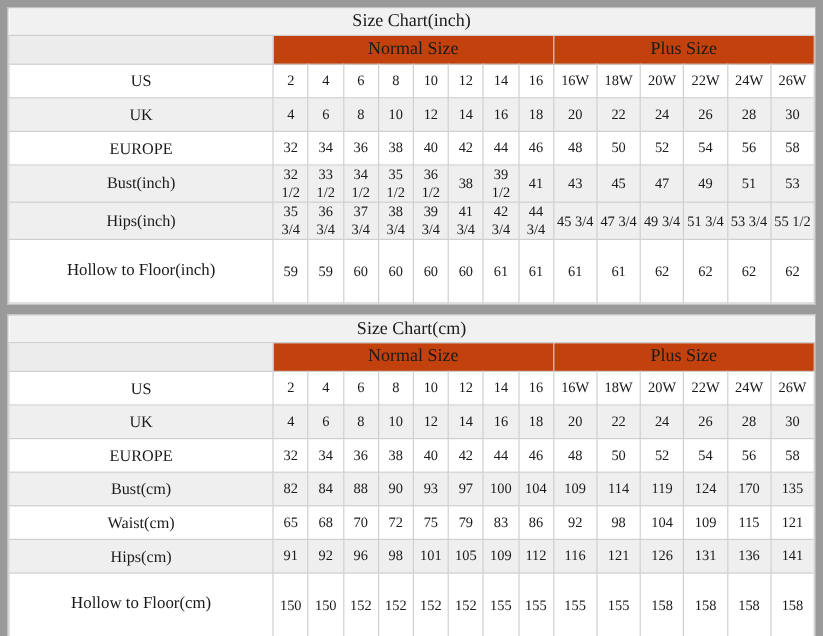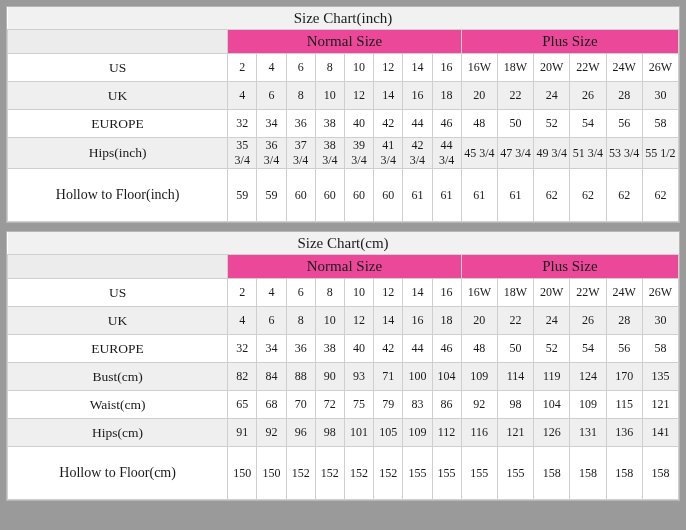--- a/index.html
+++ b/index.html
@@ -41,21 +41,21 @@
   .title-cell {
     font-size: 15px;
     background: #f1f1f1;
     height: 22px;
     border-top: none;
     border-left: none;
     border-right: none;
   }
   .group-cell {
     font-size: 15px;
-    background: #ec4899;
+    background: #c2410c;
     height: 23px;
   }
   .blank-cell {
     background: #ececec;
   }
   .row-label {
     font-size: 13.5px;
     background: #f4f4f4;
     width: 140px;
   }
@@ -133,20 +133,37 @@
           <td class="data-cell r-light">44</td>
           <td class="data-cell r-light">46</td>
           <td class="data-cell r-light">48</td>
           <td class="data-cell r-light">50</td>
           <td class="data-cell r-light">52</td>
           <td class="data-cell r-light">54</td>
           <td class="data-cell r-light">56</td>
           <td class="data-cell r-light">58</td>
         </tr>
         <tr class="h1">
+          <td class="row-label r-dark">Bust(inch)</td>
+          <td class="data-cell r-dark">32 1/2</td>
+          <td class="data-cell r-dark">33 1/2</td>
+          <td class="data-cell r-dark">34 1/2</td>
+          <td class="data-cell r-dark">35 1/2</td>
+          <td class="data-cell r-dark">36 1/2</td>
+          <td class="data-cell r-dark">38</td>
+          <td class="data-cell r-dark">39 1/2</td>
+          <td class="data-cell r-dark">41</td>
+          <td class="data-cell r-dark">43</td>
+          <td class="data-cell r-dark">45</td>
+          <td class="data-cell r-dark">47</td>
+          <td class="data-cell r-dark">49</td>
+          <td class="data-cell r-dark">51</td>
+          <td class="data-cell r-dark">53</td>
+        </tr>
+        <tr class="h1">
           <td class="row-label r-dark">Hips(inch)</td>
           <td class="data-cell r-dark">35 3/4</td>
           <td class="data-cell r-dark">36 3/4</td>
           <td class="data-cell r-dark">37 3/4</td>
           <td class="data-cell r-dark">38 3/4</td>
           <td class="data-cell r-dark">39 3/4</td>
           <td class="data-cell r-dark">41 3/4</td>
           <td class="data-cell r-dark">42 3/4</td>
           <td class="data-cell r-dark">44 3/4</td>
           <td class="data-cell r-dark">45 3/4</td>
@@ -244,21 +261,21 @@
           <td class="data-cell r-light">56</td>
           <td class="data-cell r-light">58</td>
         </tr>
         <tr class="h1">
           <td class="row-label r-dark">Bust(cm)</td>
           <td class="data-cell r-dark">82</td>
           <td class="data-cell r-dark">84</td>
           <td class="data-cell r-dark">88</td>
           <td class="data-cell r-dark">90</td>
           <td class="data-cell r-dark">93</td>
-          <td class="data-cell r-dark">71</td>
+          <td class="data-cell r-dark">97</td>
           <td class="data-cell r-dark">100</td>
           <td class="data-cell r-dark">104</td>
           <td class="data-cell r-dark">109</td>
           <td class="data-cell r-dark">114</td>
           <td class="data-cell r-dark">119</td>
           <td class="data-cell r-dark">124</td>
           <td class="data-cell r-dark">170</td>
           <td class="data-cell r-dark">135</td>
         </tr>
         <tr class="h1">

